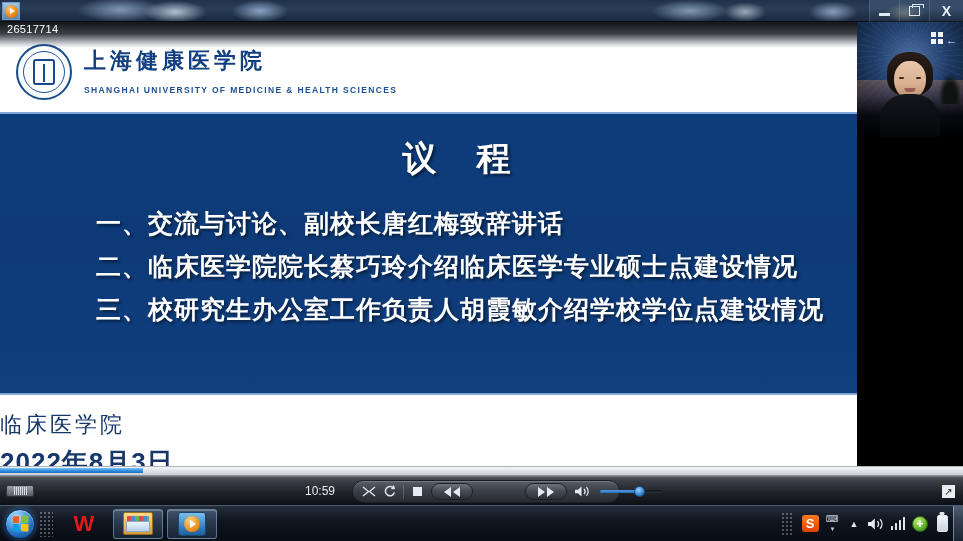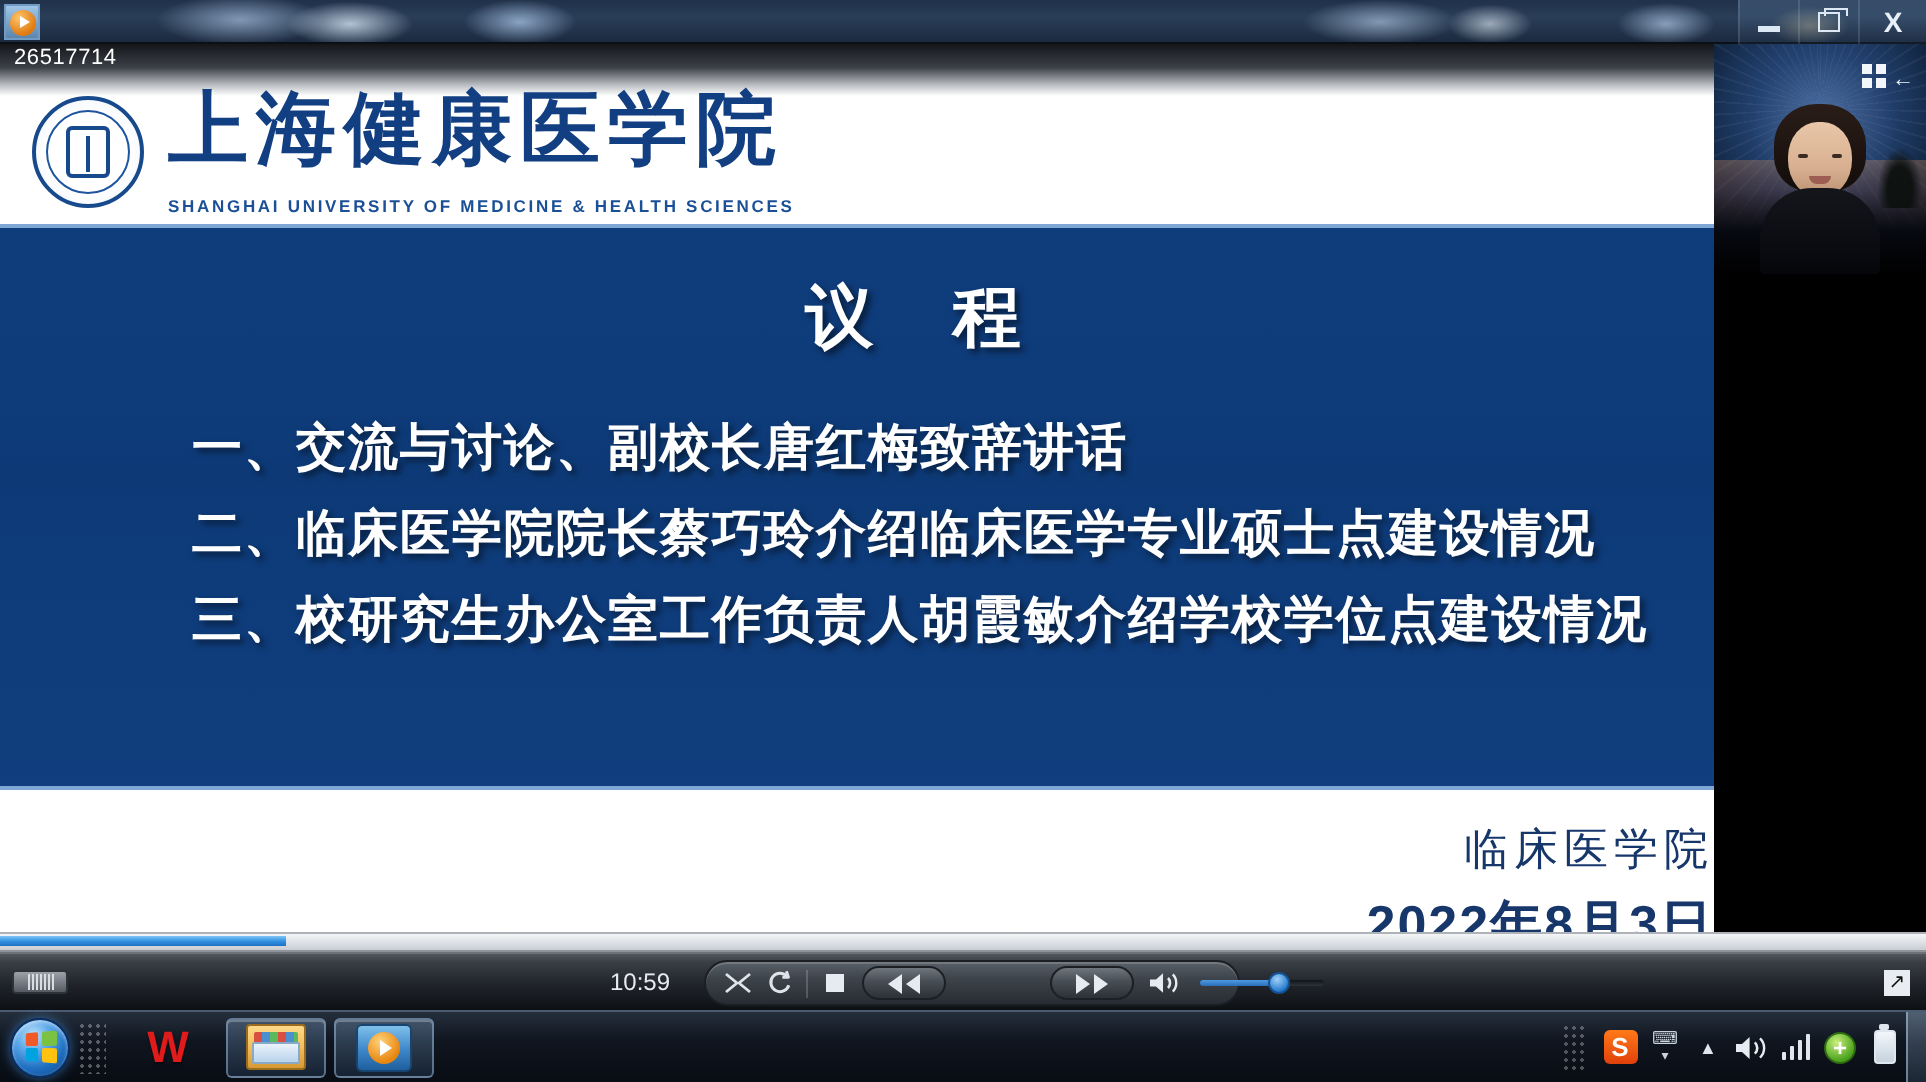--- a/index.html
+++ b/index.html
@@ -147,21 +147,21 @@
     position: relative;
     background: #fff;
   }
   .logo-seal .seal-core::after {
     content:"";
     position:absolute; left:50%; top:3px; width:2px; height:18px;
     background:#174a8c; transform:translateX(-50%);
   }
   .logo-text-zh {
     font-family: "DejaVu Serif", "Liberation Serif", serif;
-    font-size: 40px;
+    font-size: 22px;
     font-weight: bold;
     color: #123f82;
     letter-spacing: 4px;
     line-height: 1.05;
     text-shadow: 1px 1px 0 rgba(255,255,255,.6);
   }
   .logo-text-en {
     font-family: "Liberation Sans", sans-serif;
     font-size: 8.5px;
     font-weight: bold;
@@ -204,21 +204,21 @@
     text-shadow: 2px 2px 3px rgba(0,0,0,.5);
     white-space: nowrap;
   }
 
   
   .slide-footer {
     position: absolute;
     left: 0; top: 375px;
     width: 857px; height: 77px;
     background: #ffffff;
-    text-align: right;
+    text-align: left;
     overflow: hidden;
   }
   .footer-org {
     margin-top: 13px;
     font-family: "DejaVu Serif", "Liberation Serif", serif;
     font-size: 22px;
     color: #17376b;
     letter-spacing: 3px;
   }
   .footer-date {

